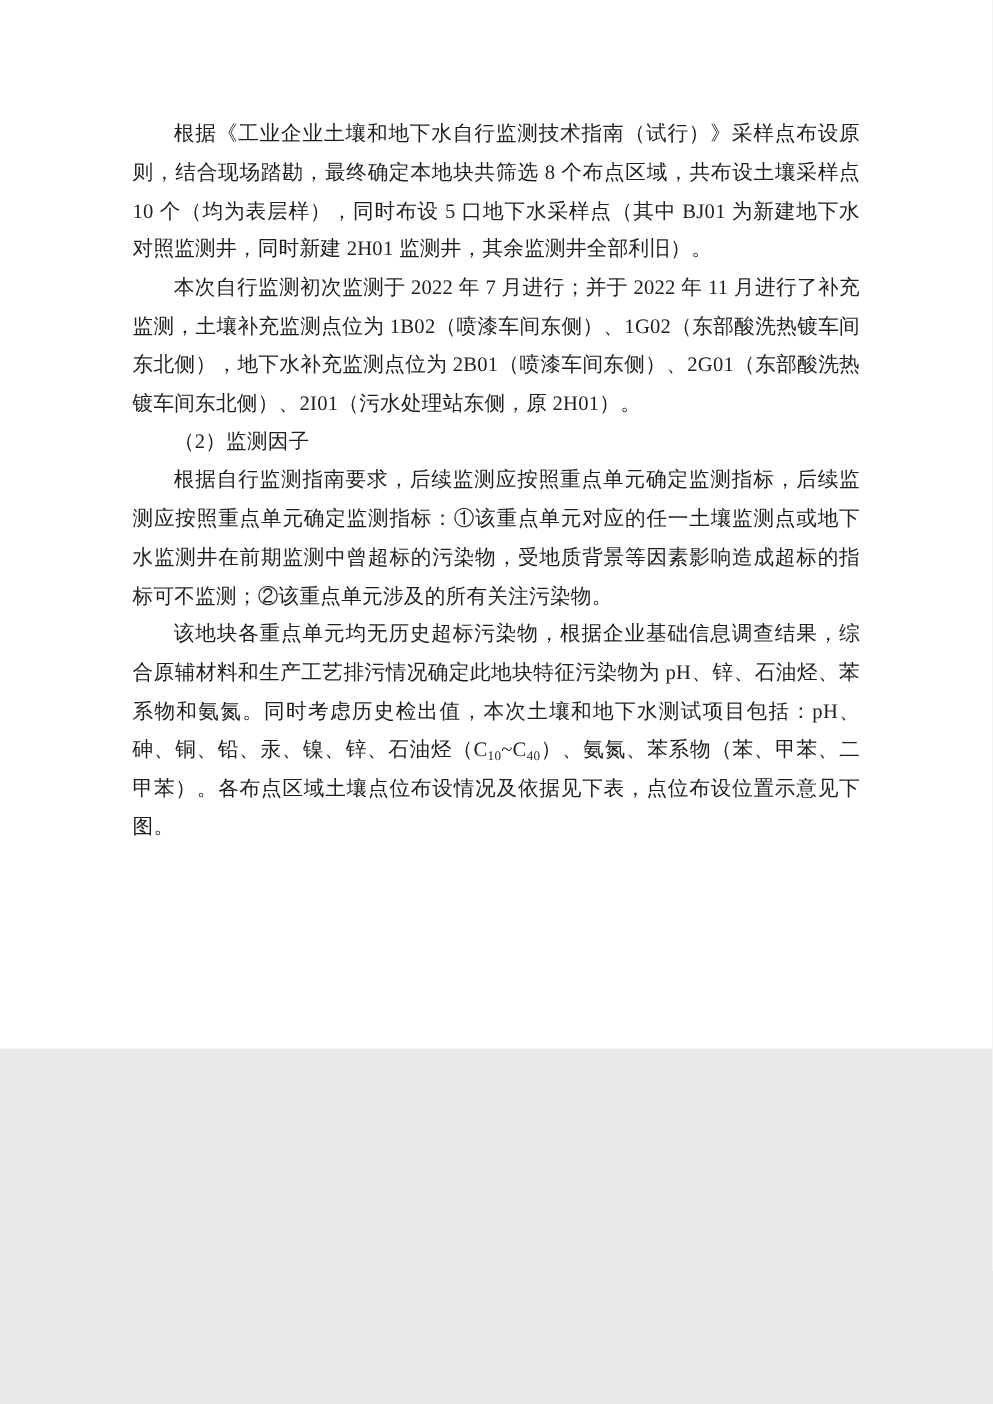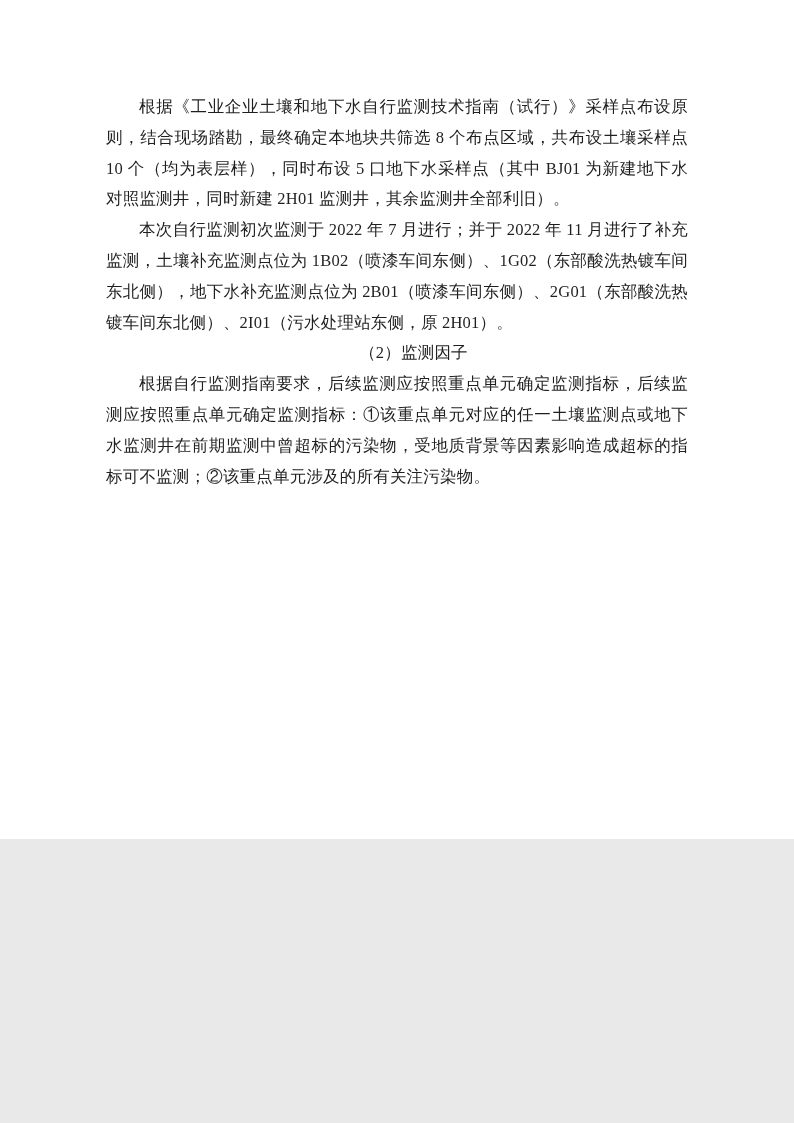--- a/index.html
+++ b/index.html
@@ -27,21 +27,21 @@
     text-align: justify;
     text-justify: inter-ideograph;
     letter-spacing: 0.2px;
   }
   .content p {
     margin: 0;
     padding: 0;
     text-indent: 2em;
   }
   .content p.heading {
-    text-align: center;
+    text-align: left;
   }
   sub.chem {
     font-size: 10.5px;
     line-height: 0;
     vertical-align: -3px;
   }
   .page-number {
     position: absolute;
     top: 1046px;
     left: 0;
@@ -53,15 +53,16 @@
 </style>
 </head>
 <body>
 
 <div class="page">
   <div class="content">
     <p>根据《工业企业土壤和地下水自行监测技术指南（试行）》采样点布设原则，结合现场踏勘，最终确定本地块共筛选 8 个布点区域，共布设土壤采样点 10 个（均为表层样），同时布设 5 口地下水采样点（其中 BJ01 为新建地下水对照监测井，同时新建 2H01 监测井，其余监测井全部利旧）。</p>
     <p>本次自行监测初次监测于 2022 年 7 月进行；并于 2022 年 11 月进行了补充监测，土壤补充监测点位为 1B02（喷漆车间东侧）、1G02（东部酸洗热镀车间东北侧），地下水补充监测点位为 2B01（喷漆车间东侧）、2G01（东部酸洗热镀车间东北侧）、2I01（污水处理站东侧，原 2H01）。</p>
     <p class="heading">（2）监测因子</p>
     <p>根据自行监测指南要求，后续监测应按照重点单元确定监测指标，后续监测应按照重点单元确定监测指标：①该重点单元对应的任一土壤监测点或地下水监测井在前期监测中曾超标的污染物，受地质背景等因素影响造成超标的指标可不监测；②该重点单元涉及的所有关注污染物。</p>
+    <p><span>该地块各重点单元均无历史超标污染物，根据企业基础信息调查结果，综合原辅材料和生产工艺排污情况确定此地块特征污染物为 pH、锌、石油烃、苯系物和氨氮。同时考虑历史检出值，本次土壤和地下水测试项目包括：pH、砷、铜、铅、汞、镍、锌、石油烃（C</span><sub class="chem">10</sub><span>~C</span><sub class="chem">40</sub><span>）、氨氮、苯系物（苯、甲苯、二甲苯）。各布点区域土壤点位布设情况及依据见下表，点位布设位置示意见下图。</span></p>
   </div>
   <div class="page-number">47</div>
 </div>
 
 </body></html>

